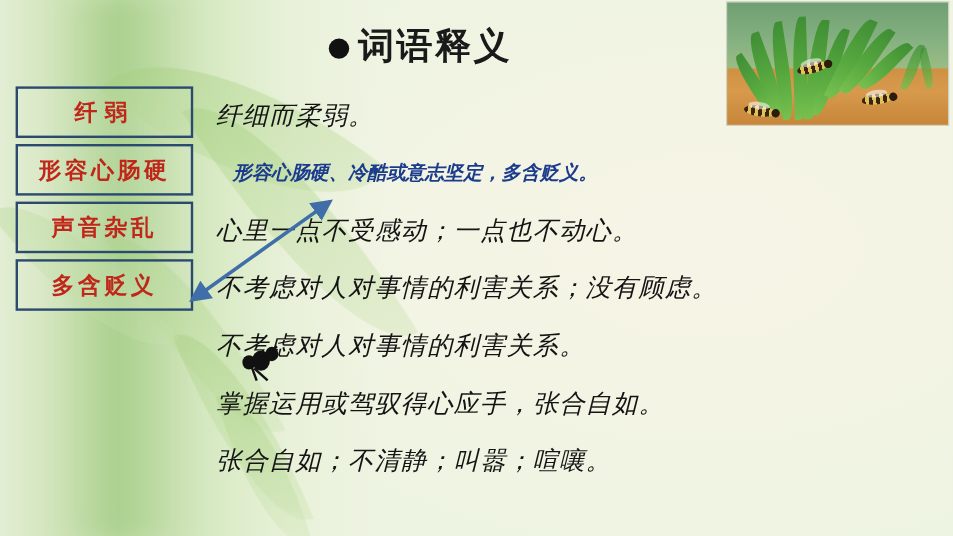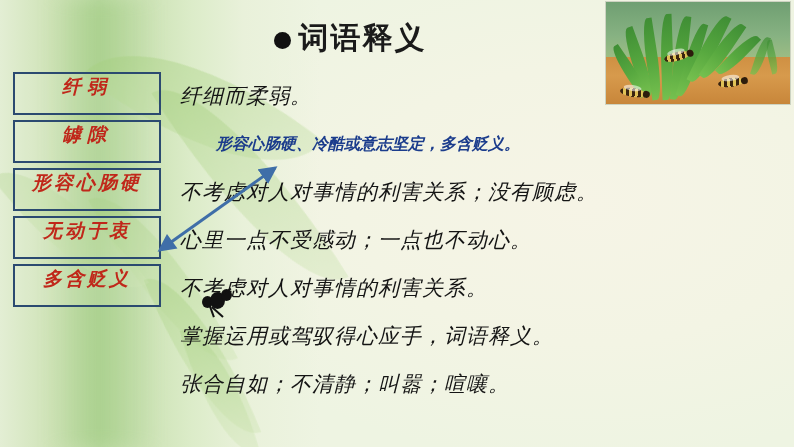--- a/index.html
+++ b/index.html
@@ -112,23 +112,22 @@
   .illus .w2 .wing { left:3px; top:-3px; }
   .illus .w3 { left:112px; top:76px; transform:rotate(-8deg); }
   .illus .w3 .head { left:23px; top:1px; }
   .illus .w3 .wing { left:4px; top:-3px; }
 
   
   .terms { position:absolute; left:13px; top:72px; width:148px; }
   .term-box {
     height:43px; margin-bottom:5px;
     border:2px solid #2b4a70;
-    display:flex; align-items:flex-start; justify-content:center;
+    display:flex; align-items:center; justify-content:center;
     background:rgba(255,255,255,.10);
-    font-style:italic;
   }
   .term-box span {
     font-family:"DejaVu Serif", serif;
     font-size:19px; font-weight:700; color:#c0271a;
     letter-spacing:3px; white-space:nowrap;
   }
   .term-box.narrow span { letter-spacing:6px; }
 
   
   .defs { position:absolute; left:180px; top:72px; width:600px; }
@@ -137,21 +136,21 @@
     white-space:nowrap;
     font-style:italic;
   }
   .def-text {
     font-family:"DejaVu Serif", serif;
     font-size:21px; color:#141414; letter-spacing:1px;
   }
   .def-note {
     font-family:"DejaVu Sans", sans-serif;
     font-size:16px; font-weight:700; color:#1b3c8c;
-    letter-spacing:0px; margin-left:36px;
+    letter-spacing:0px; margin-left:14px;
   }
 
   
   .arrow-svg { position:absolute; left:0; top:0; width:794px; height:447px; pointer-events:none; }
 
   
   .ant { position:absolute; left:200px; top:286px; width:34px; height:30px; }
   .ant .seg { position:absolute; background:#111; border-radius:50%; }
   .ant .s1 { left:2px;  top:10px; width:11px; height:12px; }
   .ant .s2 { left:10px; top:6px;  width:15px; height:17px; }
@@ -210,52 +209,49 @@
       <div class="wing"></div>
       <div class="body"></div>
       <div class="head"></div>
     </div>
   </div>
 
   <div class="terms">
     <div class="term-box narrow">
       <span>纤弱</span>
     </div>
-    <div class="term-box narrow">
-      <span>罅隙</span>
-    </div>
     <div class="term-box">
       <span>形容心肠硬</span>
     </div>
     <div class="term-box">
-      <span>无动于衷</span>
+      <span>声音杂乱</span>
     </div>
     <div class="term-box">
       <span>多含贬义</span>
     </div>
   </div>
 
   <div class="defs">
     <div class="def-row">
       <span class="def-text">纤细而柔弱。</span>
     </div>
     <div class="def-row">
       <span class="def-note">形容心肠硬、冷酷或意志坚定，多含贬义。</span>
     </div>
     <div class="def-row">
+      <span class="def-text">心里一点不受感动；一点也不动心。</span>
+    </div>
+    <div class="def-row">
       <span class="def-text">不考虑对人对事情的利害关系；没有顾虑。</span>
     </div>
     <div class="def-row">
-      <span class="def-text">心里一点不受感动；一点也不动心。</span>
-    </div>
-    <div class="def-row">
       <span class="def-text">不考虑对人对事情的利害关系。</span>
     </div>
     <div class="def-row">
-      <span class="def-text">掌握运用或驾驭得心应手，词语释义。</span>
+      <span class="def-text">掌握运用或驾驭得心应手，张合自如。</span>
     </div>
     <div class="def-row">
       <span class="def-text">张合自如；不清静；叫嚣；喧嚷。</span>
     </div>
   </div>
 
   <svg class="arrow-svg" viewBox="0 0 794 447">
     <defs>
       <marker id="ah-end" markerWidth="8" markerHeight="8" refX="5" refY="3" orient="auto">
         <path d="M0,0 L6,3 L0,6 z" fill="#3f6ea8"></path>

